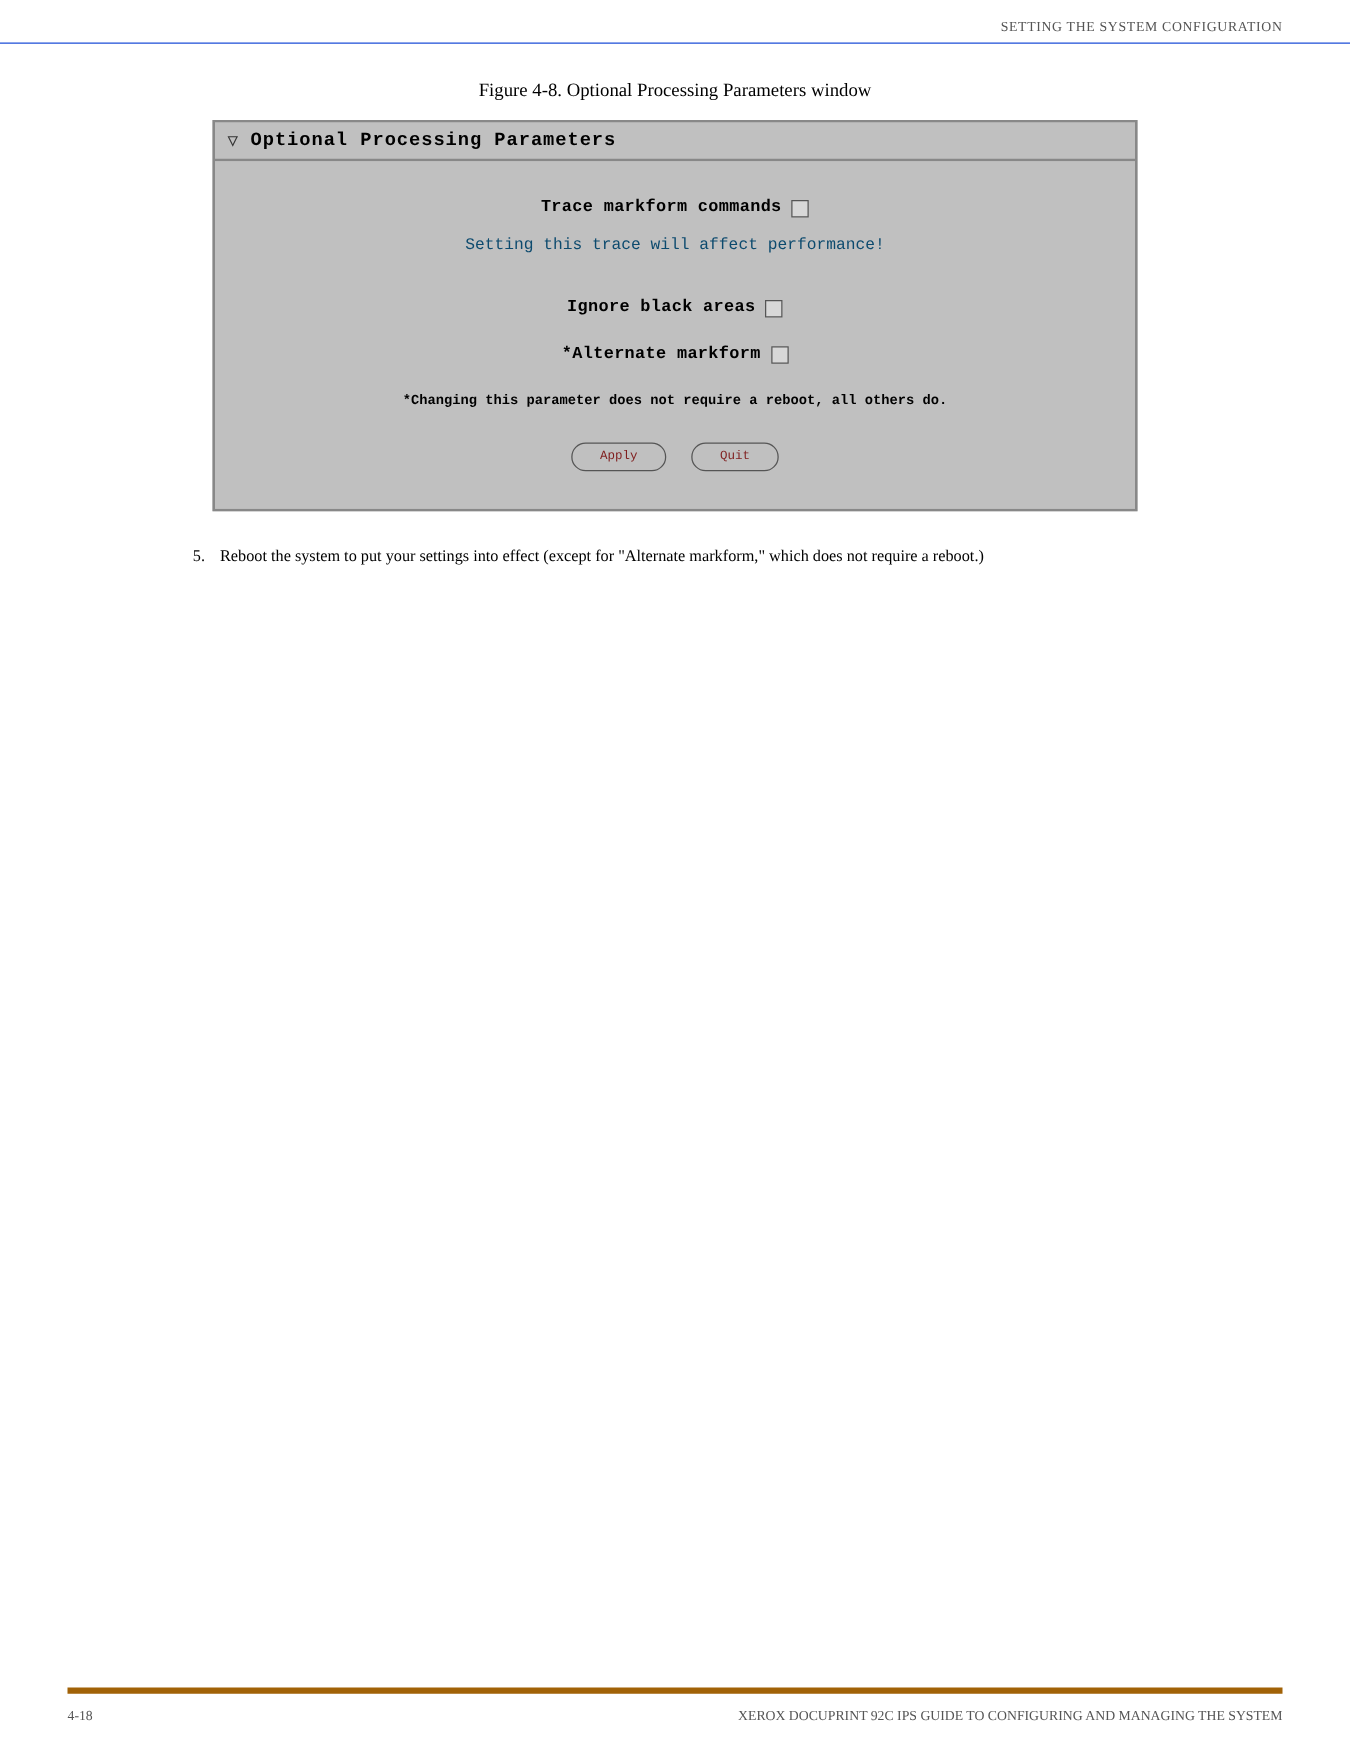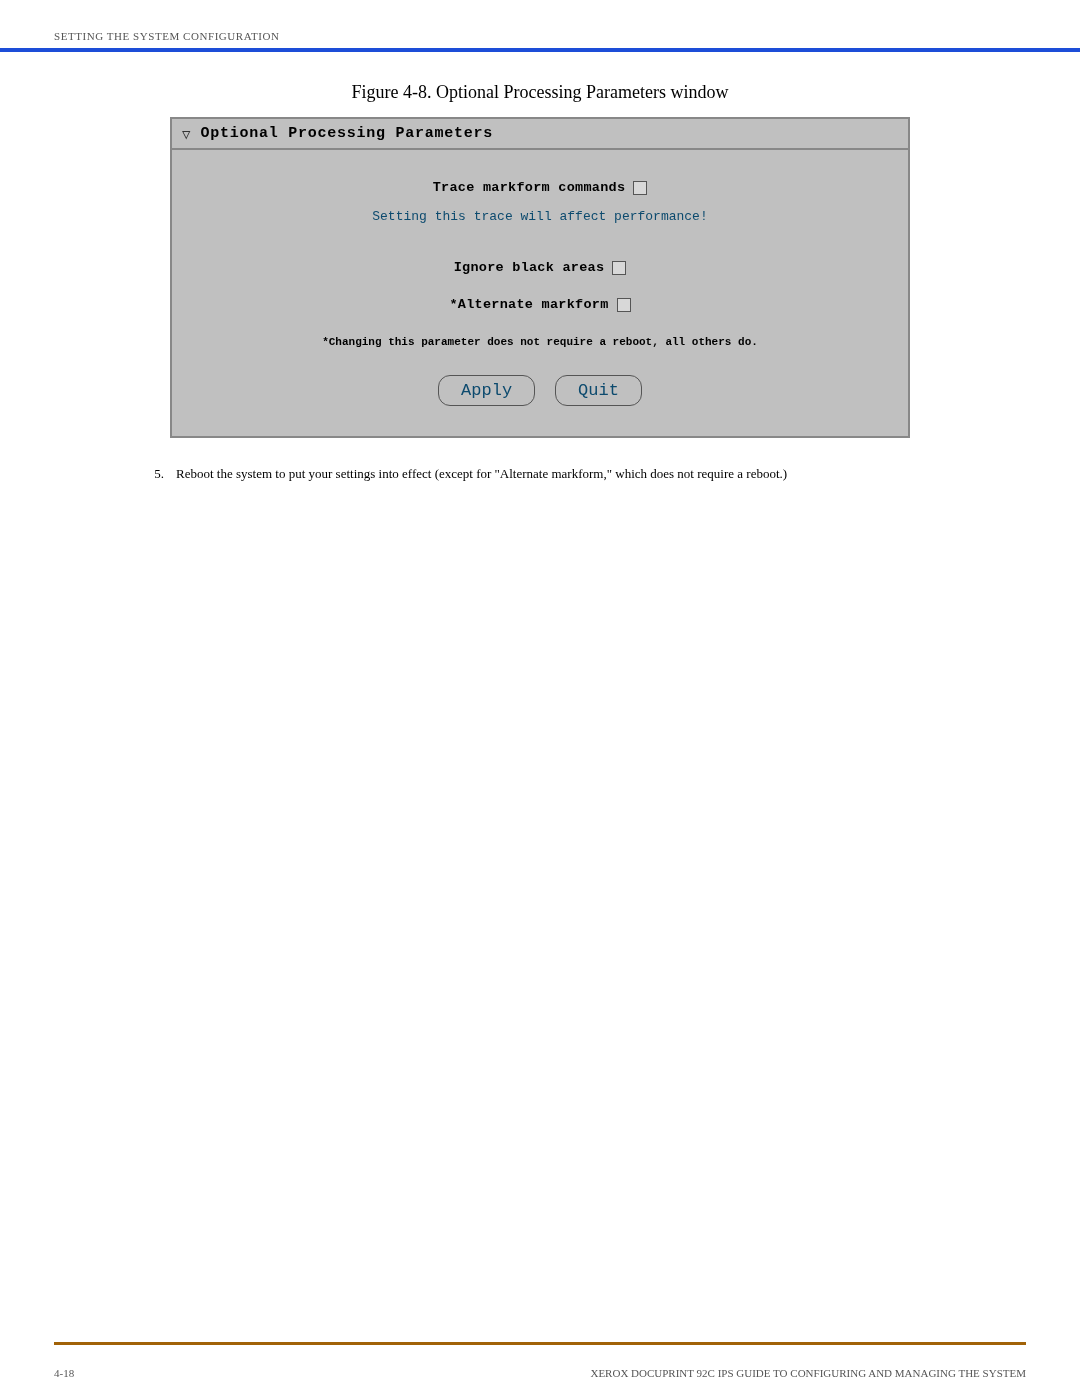--- a/index.html
+++ b/index.html
@@ -7,48 +7,49 @@
       width: 1080px;
       min-height: 1397px;
       background: #ffffff;
       font-family: 'Times New Roman', Times, serif;
       font-size: 14px;
       color: #000000;
       position: relative;
     }
 
     .page-header {
-      padding: 30px 54px 6px 54px;
+      padding: 16px 54px 6px 54px;
       font-size: 11px;
       color: #555;
-      border-bottom: 4px solid #1d4ed8;
+      border-bottom: 1px solid #1d4ed8;
       letter-spacing: 0.05em;
+      text-align: right;
     }
 
     .page-footer {
       position: absolute;
       bottom: 18px;
       left: 54px;
       right: 54px;
       display: flex;
       justify-content: space-between;
       font-size: 11px;
       color: #555;
-      border-top: 3px solid #a16207;
-      padding-top: 22px;
+      border-top: 5px solid #a16207;
+      padding-top: 12px;
     }
 
     .main-content {
       padding: 30px 54px 80px 54px;
     }
 
     .figure-caption {
       text-align: center;
       margin-bottom: 14px;
-      font-size: 18px;
+      font-size: 15px;
     }
 
     .figure-caption span {
       font-weight: normal;
     }
 
     .figure-caption strong {
       font-weight: bold;
     }
 
@@ -178,23 +179,23 @@
       gap: 20px;
       margin-top: 10px;
     }
 
     .dialog-button {
       background: #c0c0c0;
       border: 1px solid #555;
       border-radius: 12px;
       padding: 5px 22px;
       font-family: 'Courier New', Courier, monospace;
-      font-size: 17px;
+      font-size: 10px;
       cursor: pointer;
-      color: #0c4a6e;
+      color: #7f1d1d;
     }
 
     .step-section {
       margin-top: 26px;
       padding-left: 80px;
     }
 
     .step-item {
       display: flex;
       gap: 12px;

